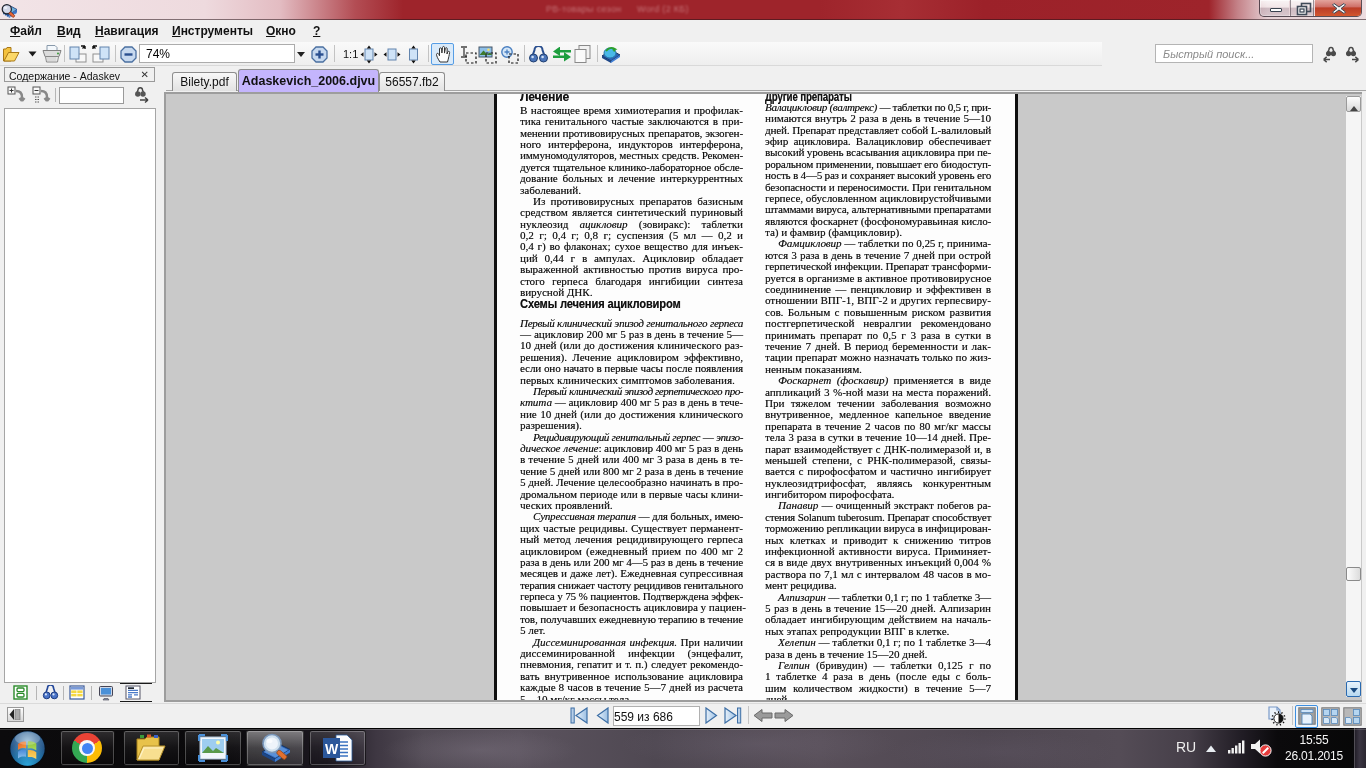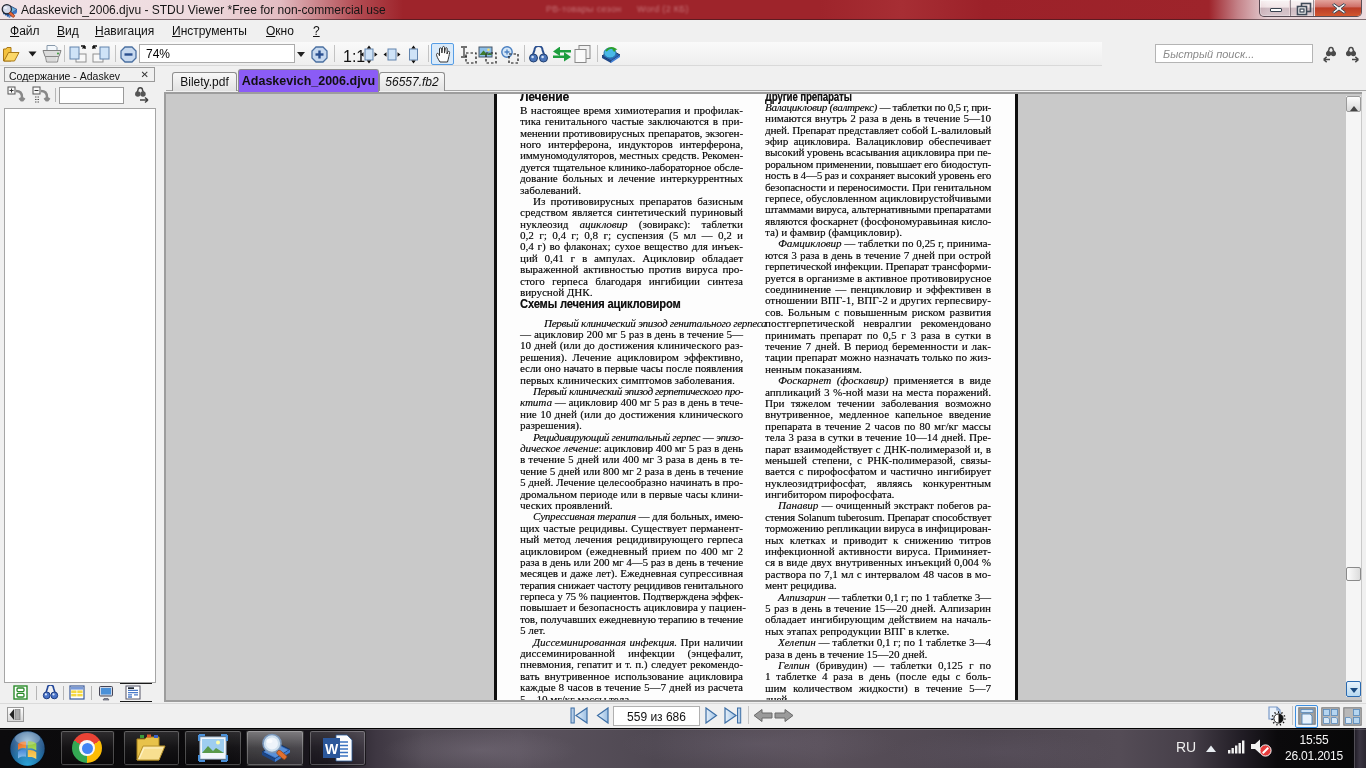--- a/index.html
+++ b/index.html
@@ -17,36 +17,36 @@
 
 #caps { position:absolute; left:1259px; top:0; width:103px; height:17px; border:1px solid rgba(40,30,40,.75); border-top:none; border-radius:0 0 5px 5px; overflow:hidden; box-shadow:inset 0 0 0 1px rgba(255,255,255,.55); }
 .cap { position:absolute; top:0; height:100%; background:linear-gradient(to bottom,rgba(255,255,255,.75) 0%,rgba(255,255,255,.45) 45%,rgba(175,160,170,.45) 50%,rgba(190,175,185,.35) 100%); }
 #cap-min { left:0; width:29px; }
 #cap-max { left:30px; width:24px; border-left:1px solid rgba(60,50,60,.5); border-right:1px solid rgba(60,50,60,.5); }
 #cap-close { left:55px; width:48px; background:linear-gradient(to bottom,#e3a49c 0%,#cf7169 42%,#bc3d26 50%,#c64a2c 78%,#d4582f 100%); }
 .glyph-min { position:absolute; left:10px; top:8px; width:12px; height:3.5px; background:#fdfdfd; border:1px solid #39424f; border-radius:1px; }
 
 
 #menubar { position:absolute; left:0; top:20px; width:1366px; height:22px; background:#f0f0f0; font-size:12px; color:#111; }
-#menubar span { position:absolute; top:4px; }
+#menubar span { position:absolute; top:4px;font-weight:bold; }
 #menubar u { text-decoration:underline; }
 
 
 #toolbar { position:absolute; left:0; top:42px; width:1102px; height:24px; background:linear-gradient(to bottom,#fafafa,#eeeeee); border-bottom:1px solid #d9d9d9; }
 .tsep { position:absolute; top:3px; width:1px; height:17px; background:#c3c3c3; }
 #zoombox { position:absolute; left:139px; top:2px; width:156px; height:19px; background:#fff; border:1px solid #acacac; font-size:12px; color:#000; padding:2px 0 0 6px; }
 #zoomdrop { position:absolute; left:294px; top:2px; width:14px; height:19px; }
 #zoomdrop::after { content:""; position:absolute; left:3px; top:8px; border:4px solid transparent; border-top:5px solid #222; }
 #srchbox { position:absolute; left:1155px; top:2px; width:158px; height:19px; background:#fff; border:1px solid #b4b4b4; font-size:11px; font-style:italic; color:#8a8a8a; padding:3px 0 0 7px; }
 
 
 #tabrow { position:absolute; left:0; top:66px; width:1366px; height:28px; background:#f0f0f0; }
 #tabrow::after { content:""; position:absolute; left:0; top:24px; width:100%; height:1px; background:#a5a5a5; }
 .tab { position:absolute; top:6px; height:19px; background:linear-gradient(to bottom,#f8f8f8,#e2e2e2); border:1px solid #8e8e8e; border-bottom:none; border-radius:3px 3px 0 0; font-size:12px; color:#111; text-align:center; padding-top:2px; z-index:1; }
-.tab.active { top:3px; height:23px; background:#8b5cf6; font-weight:bold; font-size:12.5px; z-index:3; padding-top:4px; }
+.tab.active { top:3px; height:23px; background:#c4b5fd; font-weight:bold; font-size:12.5px; z-index:3; padding-top:4px; }
 
 
 #leftpanel { position:absolute; left:0; top:66px; width:166px; height:637px; background:#f0f0f0; }
 #lp-head { position:absolute; left:4px; top:1px; width:151px; height:15px; border:1px solid #9a9a9a; background:#f0f0f0; font-size:10.5px; color:#111; padding:1.5px 0 0 4px; }
 #lp-head .x { position:absolute; right:5px; top:1px; font-size:10px; color:#333; }
 #lp-search { position:absolute; left:59px; top:21px; width:65px; height:17px; background:#fff; border:1px solid #9a9a9a; }
 #lp-list { position:absolute; left:4px; top:42px; width:152px; height:575px; background:#fff; border:1px solid #a5a5a5; }
 .lpsep { position:absolute; width:1px; height:14px; background:#b5b5b5; }
 
 
@@ -60,40 +60,39 @@
 #vscroll { position:absolute; left:1346px; top:96px; width:15px; height:601px; background:#f5f5f5; }
 #vs-up { position:absolute; left:0; top:0; width:15px; height:16px; background:linear-gradient(to bottom,#fdfdfd,#d8d8d8); border:1px solid #9a9a9a; border-radius:2px; }
 #vs-up::after { content:""; position:absolute; left:3px; top:5px; border:4px solid transparent; border-bottom:5px solid #444; }
 #vs-thumb { position:absolute; left:0; top:471px; width:15px; height:14px; background:linear-gradient(to right,#fdfdfd,#dcdcdc); border:1px solid #8a8a8a; border-radius:2px; }
 #vs-down { position:absolute; left:0; top:585px; width:15px; height:16px; background:linear-gradient(to bottom,#e8f3fc,#b8d9f0); border:1px solid #2a6ab0; border-radius:2px; }
 #vs-down::after { content:""; position:absolute; left:3px; top:6px; border:4px solid transparent; border-top:5px solid #1a4a80; }
 #docbottom { position:absolute; left:164px; top:700px; width:1198px; height:2px; background:#9d9d9d; }
 
 
 #statusbar { position:absolute; left:0; top:703px; width:1366px; height:25px; background:#f0f0f0; border-top:1px solid #dadada; }
-#navbox { position:absolute; left:613px; top:2px; width:87px; height:20px; background:#fff; border:1px solid #b0b0b0; text-align:center; font-size:12px; color:#111; padding-top:3px; }
+#navbox { position:absolute; left:613px; top:2px; width:87px; height:20px; background:#fff; border:1px solid #b0b0b0; text-align:left; font-size:12px; color:#111; padding-top:3px; }
 
 
 #taskbar { position:absolute; left:0; top:728px; width:1366px; height:40px;
   background:
    radial-gradient(140px 30px at 480px 55%, rgba(150,140,155,.25), rgba(0,0,0,0) 70%),
    radial-gradient(200px 34px at 760px 40%, rgba(140,130,150,.18), rgba(0,0,0,0) 70%),
    radial-gradient(160px 30px at 1000px 60%, rgba(120,110,130,.15), rgba(0,0,0,0) 70%),
    linear-gradient(to right,#0c0b0d 0%,#0a090b 16%,#1c1820 24%,#3e3742 27.5%,#524b55 31%,#5b535e 38%,#4f4852 48%,#584f59 60%,#4f4751 72%,#544c56 82%,#463f49 87%,#201c24 91%,#0b0a0c 93.5%,#070707 100%); }
 #taskbar::before { content:""; position:absolute; left:0; top:0; width:100%; height:1px; background:#020202; }
 #taskbar::after { content:""; position:absolute; left:0; top:1px; width:100%; height:1px; background:rgba(255,255,255,.18); }
 .tbtn { position:absolute; top:2px; height:36px; border:1px solid rgba(0,0,0,.55); border-radius:3px; box-shadow:inset 0 0 0 1px rgba(255,255,255,.25); background:linear-gradient(to bottom,rgba(255,255,255,.14),rgba(255,255,255,.04) 50%,rgba(0,0,0,.08)); }
 #tray { position:absolute; left:0; top:0; width:100%; height:40px; color:#f2f2f2; }
 #clock { position:absolute; left:1279px; top:4px; width:70px; text-align:center; font-size:12px; color:#f5f5f5; line-height:16px; letter-spacing:-0.2px; }
 #showdesk { position:absolute; left:1352px; top:0; width:14px; height:40px; background:linear-gradient(to right,#1e1b24,#3a3542 45%,#2a2630); border-left:2px solid #08080a; box-shadow:inset 1px 0 0 rgba(255,255,255,.22); }
 </style></head>
 <body>
 
 <div id="titlebar">
-  <div id="tb-title">Adaskevich_2006.djvu - STDU Viewer *Free for non-commercial use</div>
   <div class="ghost" style="left:546px;">РВ-товары сезон</div>
   <div class="ghost" style="left:637px;">Word (2 КБ)</div>
   <div id="caps">
     <div class="cap" id="cap-min">
         <div class="glyph-min"></div>
       </div>
     <div class="cap" id="cap-max">
         <svg style="position:absolute;left:5px;top:1.5px;" width="16" height="14" viewBox="0 0 16 14">
           <rect x="5.5" y="1.5" width="9" height="8" fill="none" stroke="#404b59" stroke-width="1.6"></rect>
           <rect x="1.5" y="4.5" width="9" height="8" fill="#fdfdfd" stroke="#404b59" stroke-width="1.6"></rect>
@@ -116,31 +115,31 @@
   <span style="left:266px;"><u>О</u>кно</span>
   <span style="left:313px;"><u>?</u></span>
 </div>
 
 <div id="toolbar">
   <div class="tsep" style="left:64px;"></div>
   <div class="tsep" style="left:115px;"></div>
   <div id="zoombox">74%</div>
   <div id="zoomdrop"></div>
   <div class="tsep" style="left:334px;"></div>
-  <div style="position:absolute;left:343px;top:6px;font-size:16px;color:#111;">1:1</div>
+  <div style="position:absolute;left:343px;top:6px;font-size:11px;color:#111;">1:1</div>
   <div class="tsep" style="left:428px;"></div>
   <div class="tsep" style="left:524px;"></div>
   <div class="tsep" style="left:597px;"></div>
   <div id="srchbox">Быстрый поиск...</div>
 </div>
 
 <div id="tabrow">
   <div class="tab" style="left:172px; width:65px;">Bilety.pdf</div>
   <div class="tab active" style="left:238px; width:141px;">Adaskevich_2006.djvu</div>
-  <div class="tab" style="left:379px; width:66px;font-style:italic;">56557.fb2</div>
+  <div class="tab" style="left:379px; width:66px;">56557.fb2</div>
   <svg class="abs" style="left:1303px;top:74px;" width="8" height="10" viewBox="0 0 8 10">
       <path d="M7 1 L1.5 5 L7 9 z" fill="none" stroke="#111" stroke-width="1.3"></path>
     </svg>
   <svg class="abs" style="left:1318px;top:74px;" width="8" height="10" viewBox="0 0 8 10">
       <path d="M1 1 L6.5 5 L1 9 z" fill="none" stroke="#111" stroke-width="1.3"></path>
     </svg>
   <svg class="abs" style="left:1334px;top:73px;" width="11" height="11" viewBox="0 0 11 11">
       <rect x="0.5" y="0.5" width="10" height="10" fill="#111"></rect>
       <rect x="2.5" y="2.5" width="2.2" height="2.2" fill="#fff"></rect>
       <rect x="6.3" y="2.5" width="2.2" height="2.2" fill="#fff"></rect>
@@ -168,26 +167,26 @@
 <div class="l">ного интерферона, индукторов интерферона,</div>
 <div class="l" style="letter-spacing: -0.127273px;">иммуномодуляторов, местных средств. Рекомен-</div>
 <div class="l" style="letter-spacing: -0.168889px;">дуется тщательное клинико-лабораторное обсле-</div>
 <div class="l">дование больных и лечение интеркуррентных</div>
 <div class="l e">заболеваний.</div>
 <div class="l ind">Из противовирусных препаратов базисным</div>
 <div class="l">средством является синтетический пуриновый</div>
 <div class="l">нуклеозид <i>ацикловир</i> (зовиракс): таблетки</div>
 <div class="l">0,2 г; 0,4 г; 0,8 г; суспензия (5 мл — 0,2 и</div>
 <div class="l">0,4 г) во флаконах; сухое вещество для инъек-</div>
-<div class="l">ций 0,41 г в ампулах. Ацикловир обладает</div>
+<div class="l">ций 0,44 г в ампулах. Ацикловир обладает</div>
 <div class="l">выраженной активностью против вируса про-</div>
 <div class="l">стого герпеса благодаря ингибиции синтеза</div>
 <div class="l e">вирусной ДНК.</div>
 <div class="bh" style="margin-top:0.5px;margin-bottom:7.4px;transform:scaleX(0.92);transform-origin:0 0;">Схемы лечения ацикловиром</div>
-<div class="l" style="letter-spacing: -0.273913px; margin-left: 24px;"><i>Первый клинический эпизод генитального герпеса</i></div>
+<div class="l" style="letter-spacing: -0.273913px;"><i>Первый клинический эпизод генитального герпеса</i></div>
 <div class="l">— ацикловир 200 мг 5 раз в день в течение 5—</div>
 <div class="l">10 дней (или до достижения клинического раз-</div>
 <div class="l">решения). Лечение ацикловиром эффективно,</div>
 <div class="l" style="letter-spacing: -0.0577778px;">если оно начато в первые часы после появления</div>
 <div class="l e">первых клинических симптомов заболевания.</div>
 <div class="l ind" style="letter-spacing: -0.435556px;"><i>Первый клинический эпизод герпетического про-</i></div>
 <div class="l" style="letter-spacing: -0.0355556px;"><i>ктита</i> — ацикловир 400 мг 5 раз в день в тече-</div>
 <div class="l">ние 10 дней (или до достижения клинического</div>
 <div class="l e">разрешения).</div>
 <div class="l ind" style="letter-spacing: -0.347619px;"><i>Рецидивирующий генитальный герпес</i> — <i>эпизо-</i></div>

